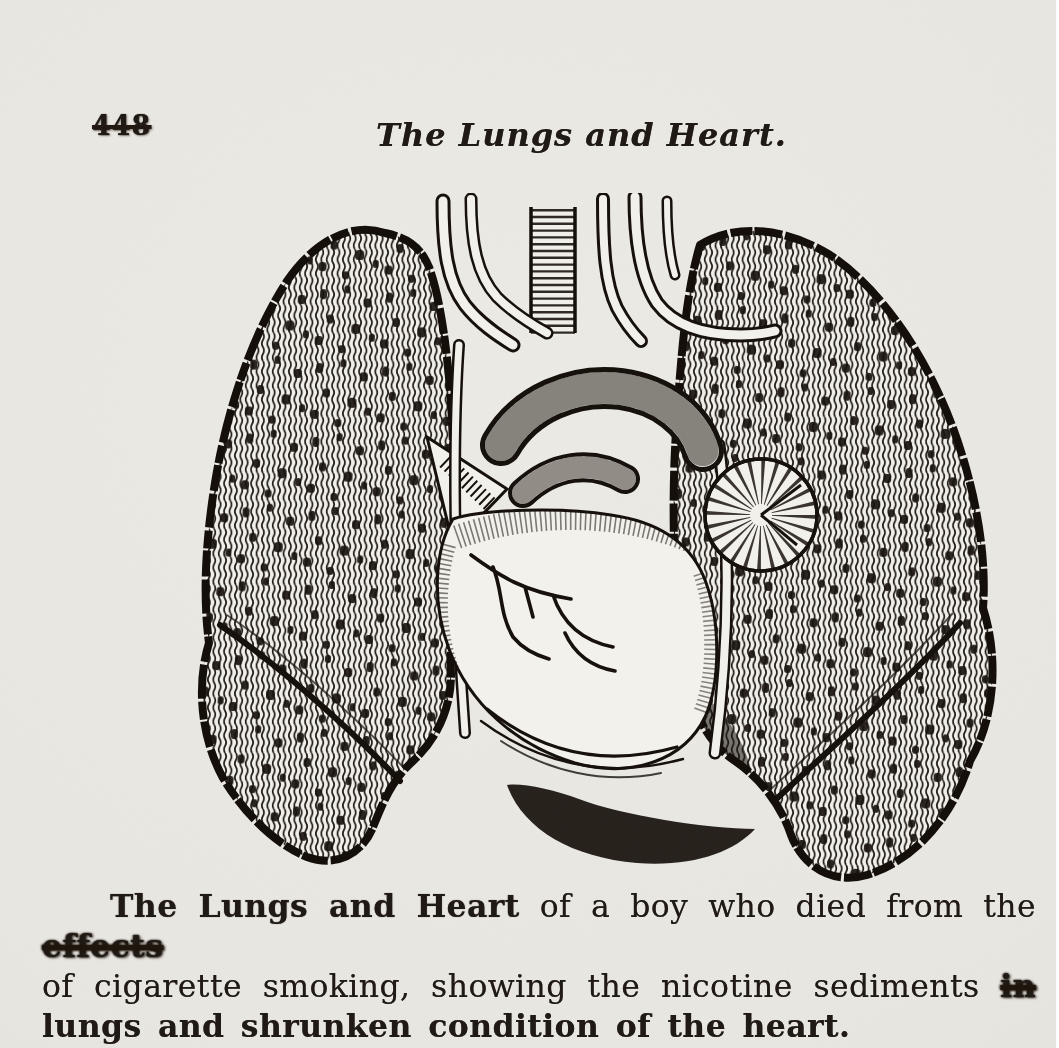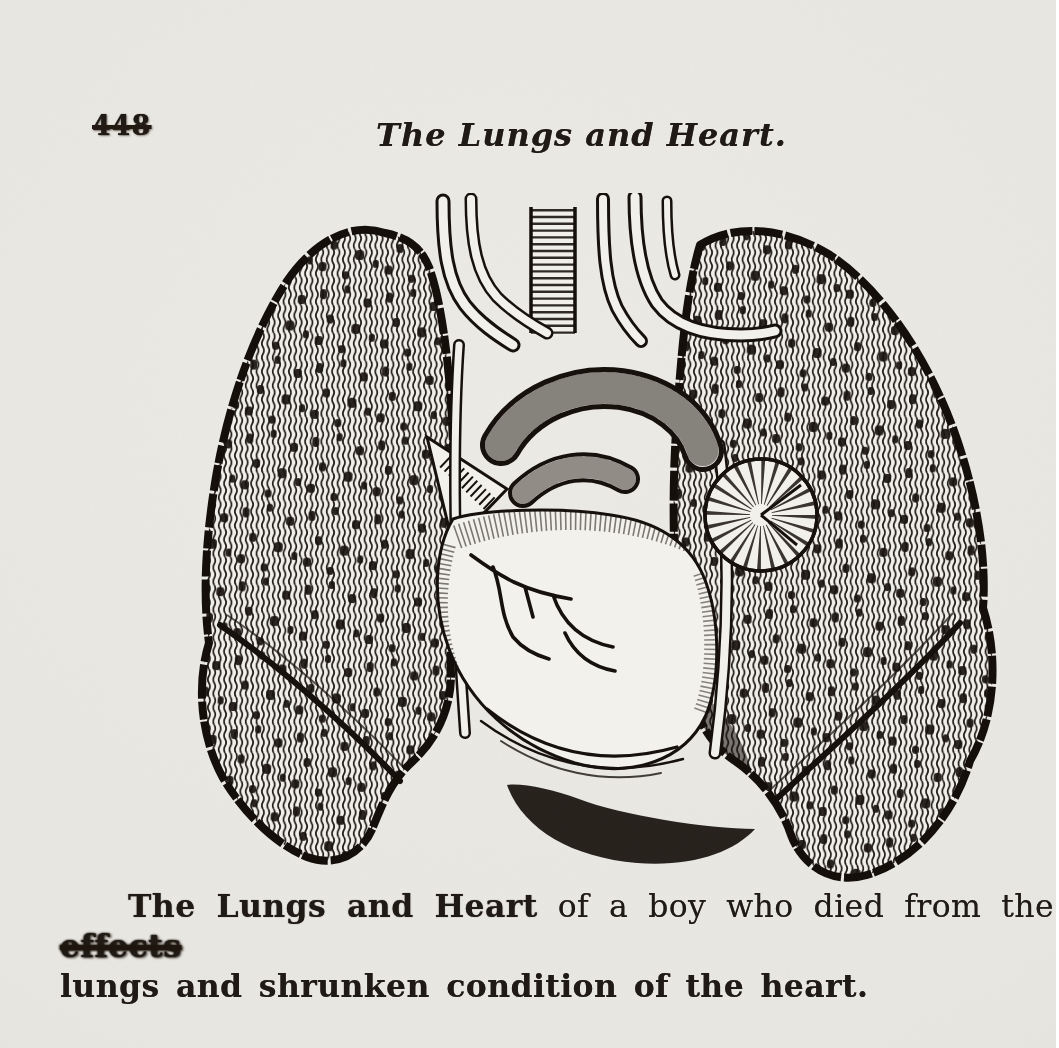--- a/index.html
+++ b/index.html
@@ -23,21 +23,21 @@
   .running-header{
     position:absolute;top:116px;left:0;width:1059px;
     text-align:center;
     transform:translateX(52px);
     font-size:32px;font-style:italic;font-weight:700;
     letter-spacing:1px;
     text-shadow:0 0 .6px rgba(32,24,16,.7);
   }
   .figure{position:absolute;left:55px;top:193px;}
   .caption{
-    position:absolute;left:60px;top:886px;width:994px;
+    position:absolute;left:42px;top:886px;width:994px;
     font-size:31.5px;line-height:40px;letter-spacing:.4px;
     text-shadow:0 0 .5px rgba(32,24,16,.6);
   }
   .cap-line{display:block;}
   .cap-line.justify{text-align:justify;text-align-last:justify;}
   .cap-line.first{text-indent:68px;}
   .cap-line.last{word-spacing:5px;font-weight:bold;}
   .bold-lead{font-weight:700;text-shadow:0 0 1px rgba(32,24,16,.75);}
   .smudge{
     font-weight:700;
@@ -176,16 +176,17 @@
       <g fill="none" stroke="#17110c" stroke-linecap="round">
         <path d="M432,516 C482,556 544,576 622,554" stroke-width="3.2"></path>
         <path d="M426,528 C480,568 548,588 628,566" stroke-width="2.4"></path>
         <path d="M446,548 C492,578 548,592 606,580" stroke-width="2" opacity=".8"></path>
       </g>
     </g>
   </svg>
 
   <div class="caption">
     <span class="cap-line justify first"><span class="bold-lead">The Lungs and Heart</span><span> of a boy who died from the </span><span class="smudge">effects</span></span>
+    <span class="cap-line justify"><span>of cigarette smoking, showing the nicotine sediments </span><span class="smudge">in</span></span>
     <span class="cap-line last">lungs and shrunken condition of the heart.</span>
   </div>
 
 </div>
 
 </body></html>

